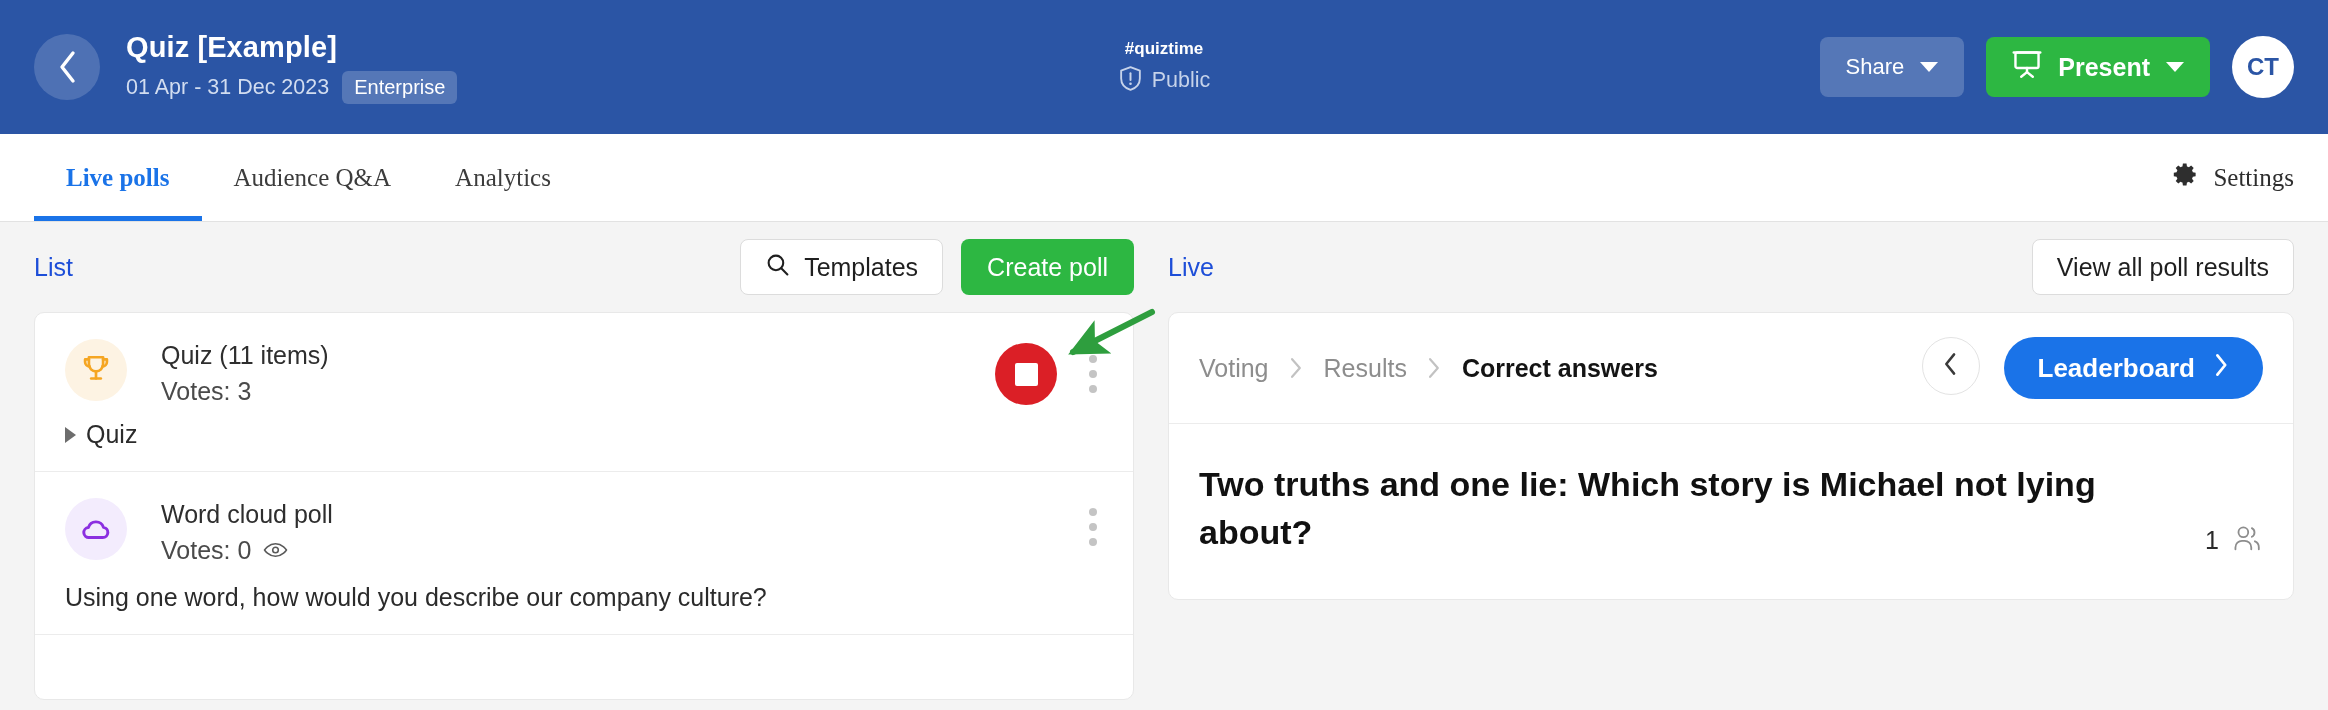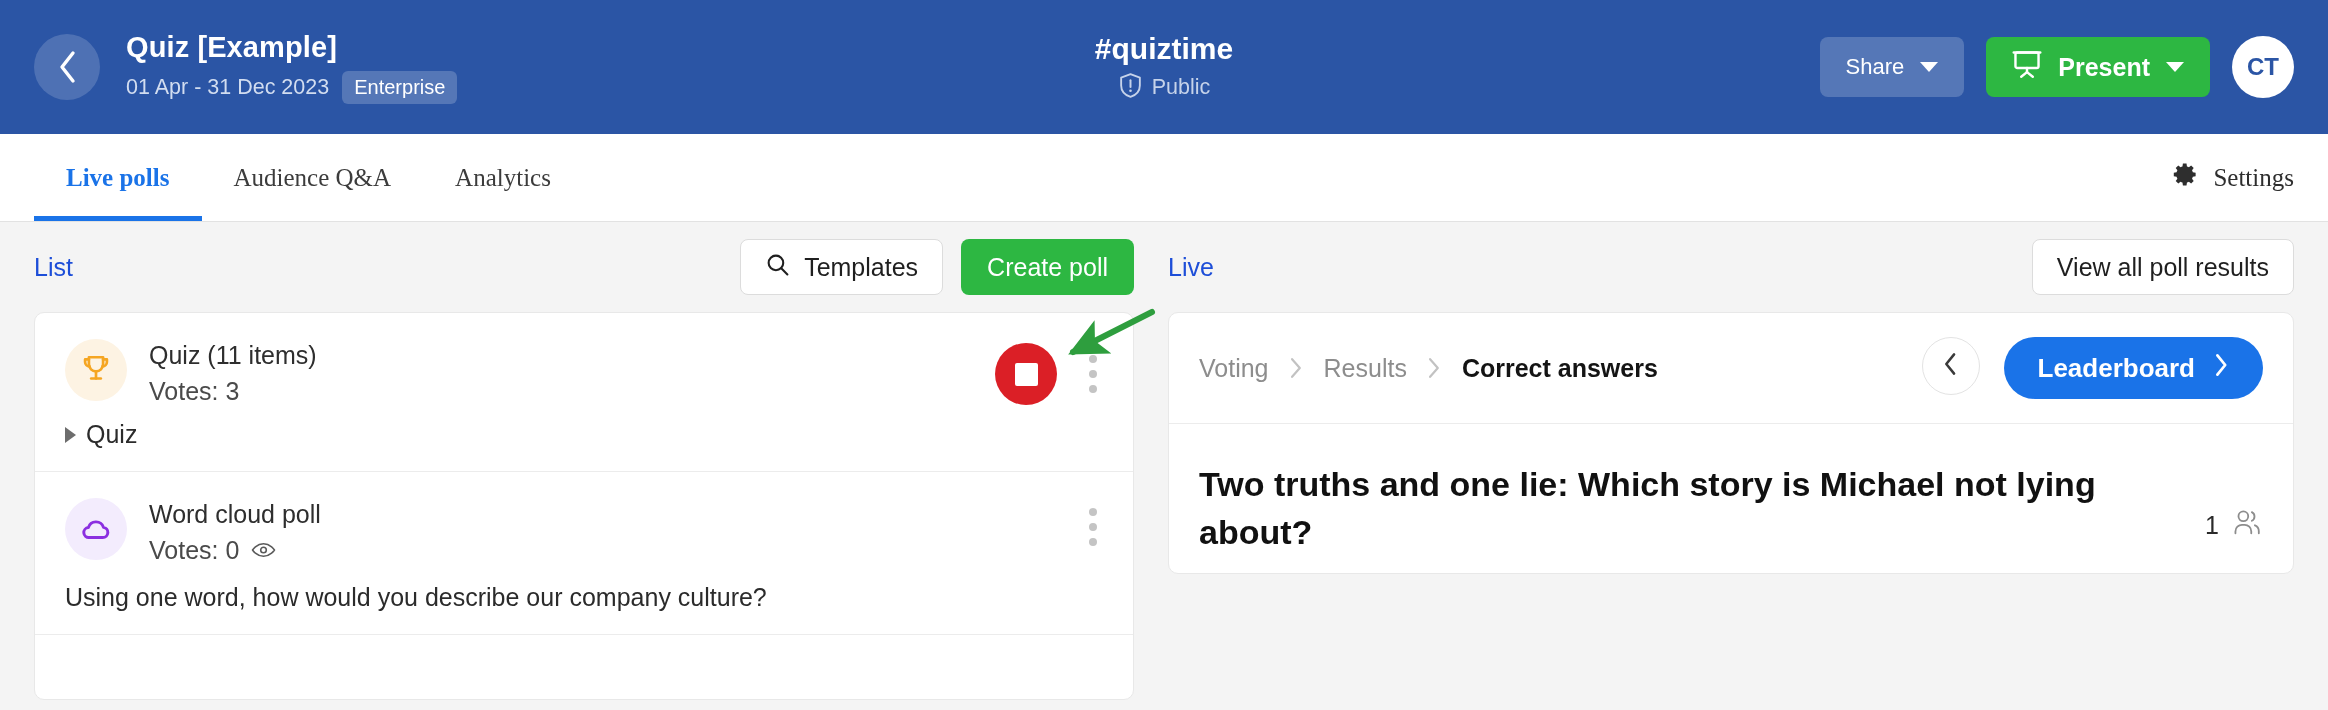--- a/index.html
+++ b/index.html
@@ -38,21 +38,21 @@
     color: #ffffff; font-size: 20px;
     padding: 5px 12px; border-radius: 6px;
   }
 
   .hdr-center {
     position: absolute; left: 0; right: 0; top: 0; bottom: 0;
     display: flex; flex-direction: column;
     align-items: center; justify-content: center; gap: 6px;
     pointer-events: none;
   }
-  .hash { color: #ffffff; font-size: 30px; font-weight: 700; }
+  .hash { color: #ffffff; font-size: 17px; font-weight: 700; }
   .vis { display: flex; align-items: center; gap: 9px; }
   .vis-label { color: #c6d3ea; font-size: 21.5px; }
 
   .hdr-right {
     margin-left: auto; display: flex; align-items: center; gap: 22px;
     position: relative; z-index: 3;
   }
   .btn-share {
     background: rgba(255,255,255,0.2); color: #fff;
     font-size: 22px; border: none; border-radius: 8px;
@@ -118,21 +118,21 @@
     height: 56px; padding: 0 26px; font-size: 25px; color: #ffffff;
     display: flex; align-items: center; cursor: pointer;
   }
 
   
   .poll-list {
     background: #ffffff; border: 1px solid #e8e8e8; border-radius: 10px;
     overflow: hidden;
   }
   .poll-card { padding: 26px 30px 22px 30px; border-bottom: 1px solid #ececec; position: relative; }
-  .poll-head { display: flex; align-items: flex-start; gap: 22px; }
+  .poll-head { display: flex; align-items: flex-start; gap: 34px; }
   .poll-icon {
     width: 62px; height: 62px; border-radius: 50%;
     display: flex; align-items: center; justify-content: center; flex: none;
   }
   .poll-icon.trophy { background: #fdf3e3; }
   .poll-icon.cloud  { background: #f3ecfd; }
   .poll-meta { display: flex; flex-direction: column; gap: 7px; padding-top: 2px; }
   .poll-title { font-size: 25px; color: #2e2e2e; }
   .poll-votes { font-size: 25px; color: #4a4a4a; display: flex; align-items: center; gap: 12px; }
   .poll-right { margin-left: auto; display: flex; align-items: center; gap: 26px; padding-top: 4px; }
@@ -165,21 +165,21 @@
   .circ-btn {
     width: 58px; height: 58px; border-radius: 50%;
     background: #ffffff; border: 1px solid #e3e3e3;
     display: flex; align-items: center; justify-content: center; cursor: pointer;
   }
   .btn-leader {
     background: #1a73e8; color: #fff; border: none; border-radius: 34px;
     height: 62px; padding: 0 34px; font-size: 26px; font-weight: 700;
     display: flex; align-items: center; gap: 18px; cursor: pointer;
   }
-  .live-body { padding: 36px 30px 16px 30px; display: flex; align-items: center; gap: 30px; }
+  .live-body { padding: 36px 30px 42px 30px; display: flex; align-items: flex-end; gap: 30px; }
   .q-text { font-size: 34px; font-weight: 700; color: #111111; line-height: 1.42; max-width: 1020px; }
   .ppl { margin-left: auto; display: flex; align-items: center; gap: 12px; padding-top: 34px; }
   .ppl-count { font-size: 25px; color: #2a2a2a; }
 
   
   .annot { position: absolute; left: 0; top: 0; pointer-events: none; z-index: 40; }
 </style>
 </head>
 <body>
 

